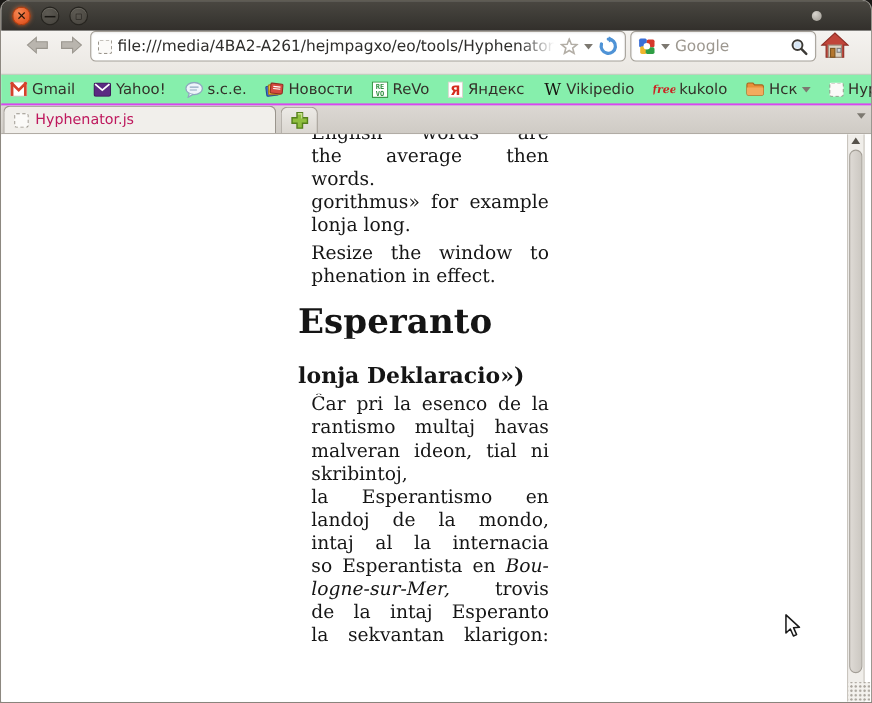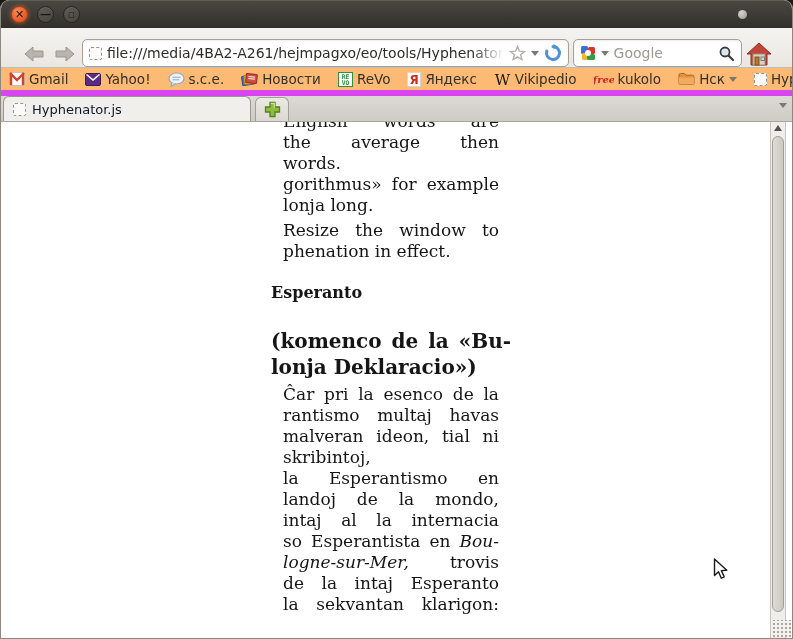--- a/index.html
+++ b/index.html
@@ -22,63 +22,63 @@
                   border:1px solid #26241f; box-shadow:inset 0 1px 0 #6b6860; }
   .winbtn span { color:#2a1508; font-size:11px; line-height:11px; font-weight:bold; }
   .winbtn.minimize span,.winbtn.maximize span { color:#191713; }
   .winbtn.maximize span { font-size:8px; }
   .title-text { color:#f4f2ee; font-weight:bold; font-size:14px; margin-left:4px;
                 text-shadow:0 -1px 0 #1d1b18; }
   .title-dot { position:absolute; right:45px; top:9px; width:9px; height:9px; border-radius:50%;
                background:radial-gradient(circle at 35% 30%,#d8d5cf,#9a968e); }
 
   
-  .navbar { height:40px; flex:0 0 40px; display:flex; align-items:flex-end; gap:4px; padding:0 20px;
+  .navbar { height:40px; flex:0 0 40px; display:flex; align-items:flex-start; gap:4px; padding:0 20px;
             background:linear-gradient(#f5f3f0,#eae7e2); border-bottom:1px solid #c2beb6; }
   .navbtn { width:28px; height:26px; display:flex; align-items:center; justify-content:center; }
   .inputbox { height:28px; background:#fff; border:1px solid #a49f97; border-radius:5px;
               display:flex; align-items:center; padding:0 6px; gap:5px;
               box-shadow:inset 0 1px 2px rgba(0,0,0,.08); }
   .urlbar { flex:1; }
   .url-text { flex:1; font-size:14px; color:#2e2d2b; white-space:nowrap; overflow:hidden; }
   .fade-right { -webkit-mask-image:linear-gradient(90deg,#000 92%,transparent); }
   .searchbar { width:178px; }
   .search-placeholder { flex:1; font-size:14px; color:#9d9890; }
   .caret-down { width:0; height:0; border-left:4px solid transparent; border-right:4px solid transparent;
                 border-top:5px solid #7c7870; }
   .favicon-placeholder { width:13px; height:13px; border:1px dashed #9a958c; border-radius:2px;
                          background:#fbfaf8; flex:0 0 13px; }
 
   
   .bookmarksbar { height:28px; flex:0 0 28px; display:flex; align-items:center; gap:17px;
-                  padding:0 8px; background:#fdba74; border-bottom:6px solid #d946ef; }
+                  padding:0 8px; background:#86efac; border-bottom:2px solid #d946ef; }
   .bookmark { display:flex; align-items:center; gap:4px; font-size:13.5px; color:#333029;
               white-space:nowrap; }
   .bookmark svg,.bookmark .favicon-placeholder { flex:0 0 auto; }
 
   
   .tabbar { height:26px; flex:0 0 26px; background:linear-gradient(#dcd8d3,#cfcbc5);
             border-bottom:1px solid #a9a49c; display:flex; align-items:flex-end; position:relative;
             padding-left:2px; }
   .tab { width:248px; height:25px; background:#f1efeb; border:1px solid #9a958d; border-bottom:none;
          border-radius:6px 6px 0 0; display:flex; align-items:center; gap:6px; padding:0 9px;
-         font-size:13px; color:#0f172a; }
+         font-size:13px; color:#be185d; }
   .newtab-btn { width:34px; height:24px; margin-left:4px;
                 background:linear-gradient(#eceae6,#dbd7d1); border:1px solid #a29d95;
                 border-bottom:none; border-radius:6px 6px 0 0;
                 display:flex; align-items:center; justify-content:center; }
   .alltabs-btn { position:absolute; right:5px; top:7px; }
 
   
   .content { flex:1; position:relative; background:#fff; overflow:hidden; }
   .page { width:240px; margin:-11px 0 0 270px; font-family:"DejaVu Serif","Liberation Serif",serif;
           font-size:17px; color:#151515; }
   .block.p { margin:0 12px 4px; }
   .block.p .line { height:21px; line-height:21px; }
-  .block.h1 { margin:16px 0 0; font-weight:bold; font-size:16px; }
+  .block.h1 { margin:16px 0 0; font-weight:bold; font-size:31px; }
   .block.h1 .line { height:30px; line-height:30px; text-align-last:left; }
   .block.h2 { margin:20px 0 4px; font-weight:bold; font-size:20px; }
   .block.h2 .line { height:26px; line-height:26px; }
   .line { text-align:justify; text-align-last:justify; overflow:hidden; }
   .line.last { text-align-last:left; }
   .seg-italic { font-style:italic; }
 
   
   .scrollbar { position:absolute; top:0; bottom:0; right:6px; width:16px;
                background:#f0eeea; border-left:1px solid #c9c5be; border-right:1px solid #c9c5be; }
@@ -276,21 +276,20 @@
           <div class="line last"><span>lonja long.</span></div>
         </div>
         <div class="block p">
           <div class="line"><span>Resize the window to see hy-</span></div>
           <div class="line last"><span>phenation in effect.</span></div>
         </div>
         <div class="block h1">
           <div class="line last"><span>Esperanto</span></div>
         </div>
         <div class="block h2">
-          <div class="line"><span>(komenco de la «Bu-</span></div>
           <div class="line last"><span>lonja Deklaracio»)</span></div>
         </div>
         <div class="block p">
           <div class="line"><span>Ĉar pri la esenco de la espe-</span></div>
           <div class="line"><span>rantismo multaj havas tre</span></div>
           <div class="line"><span>malveran ideon, tial ni sub-</span></div>
           <div class="line"><span>skribintoj, reprezentantoj de</span></div>
           <div class="line"><span>la Esperantismo en diversaj</span></div>
           <div class="line"><span>landoj de la mondo, kunven-</span></div>
           <div class="line"><span>intaj al la internacia Kongre-</span></div>

